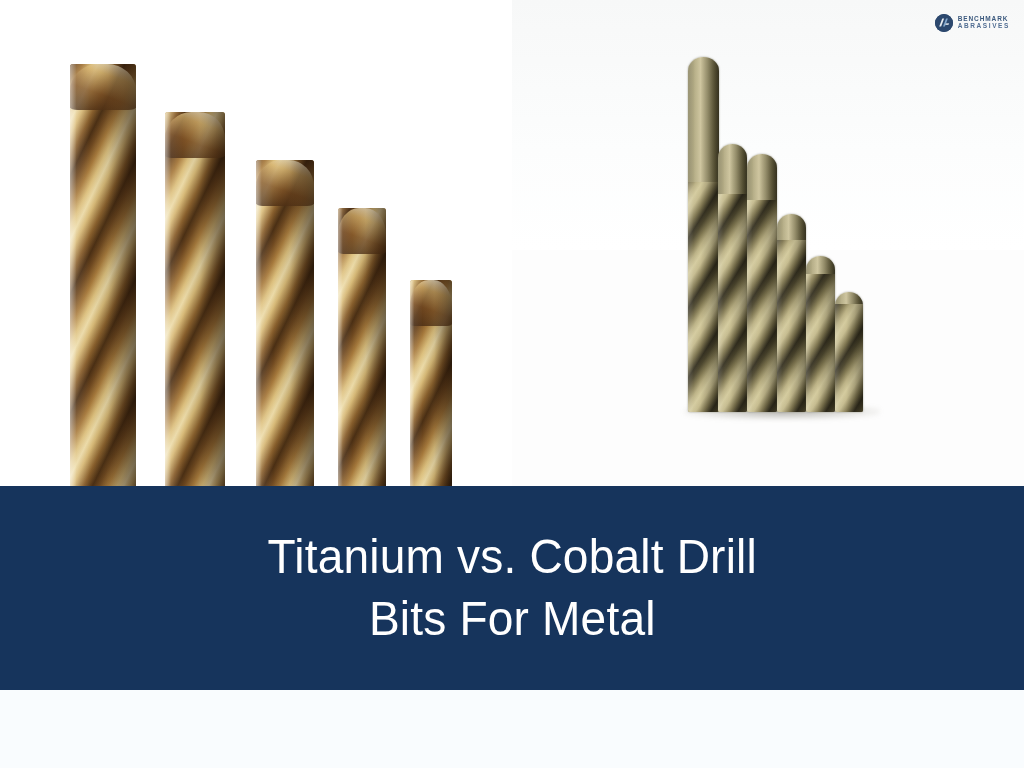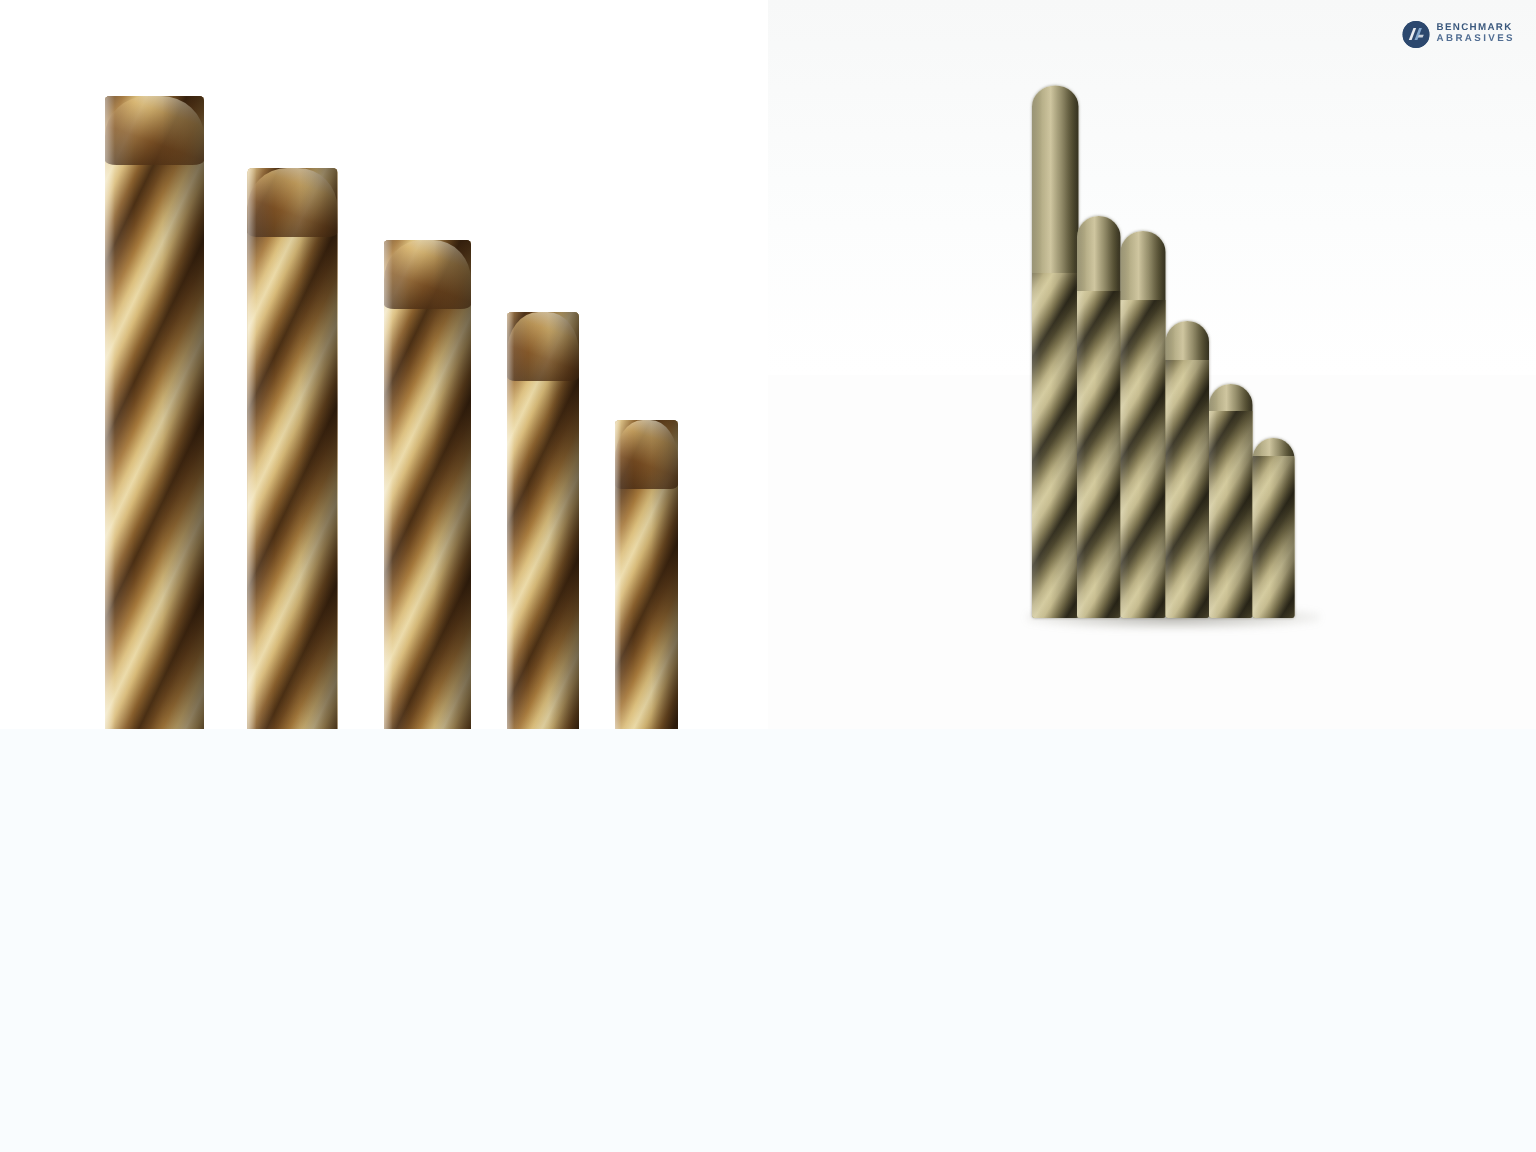--- a/index.html
+++ b/index.html
@@ -331,16 +331,22 @@
         </svg>
       </span>
       <span class="logo-words">
         <span class="logo-line1">BENCHMARK</span>
         <span class="logo-line2">ABRASIVES</span>
       </span>
     </div>
 
   </div>
 
+  <div class="banner">
+    <h1 class="banner-title">
+      <span class="line">Titanium vs. Cobalt Drill</span>
+      <span class="line">Bits For Metal</span>
+    </h1>
+  </div>
 
   <div class="footer"></div>
 
 </div>
 
 </body></html>

